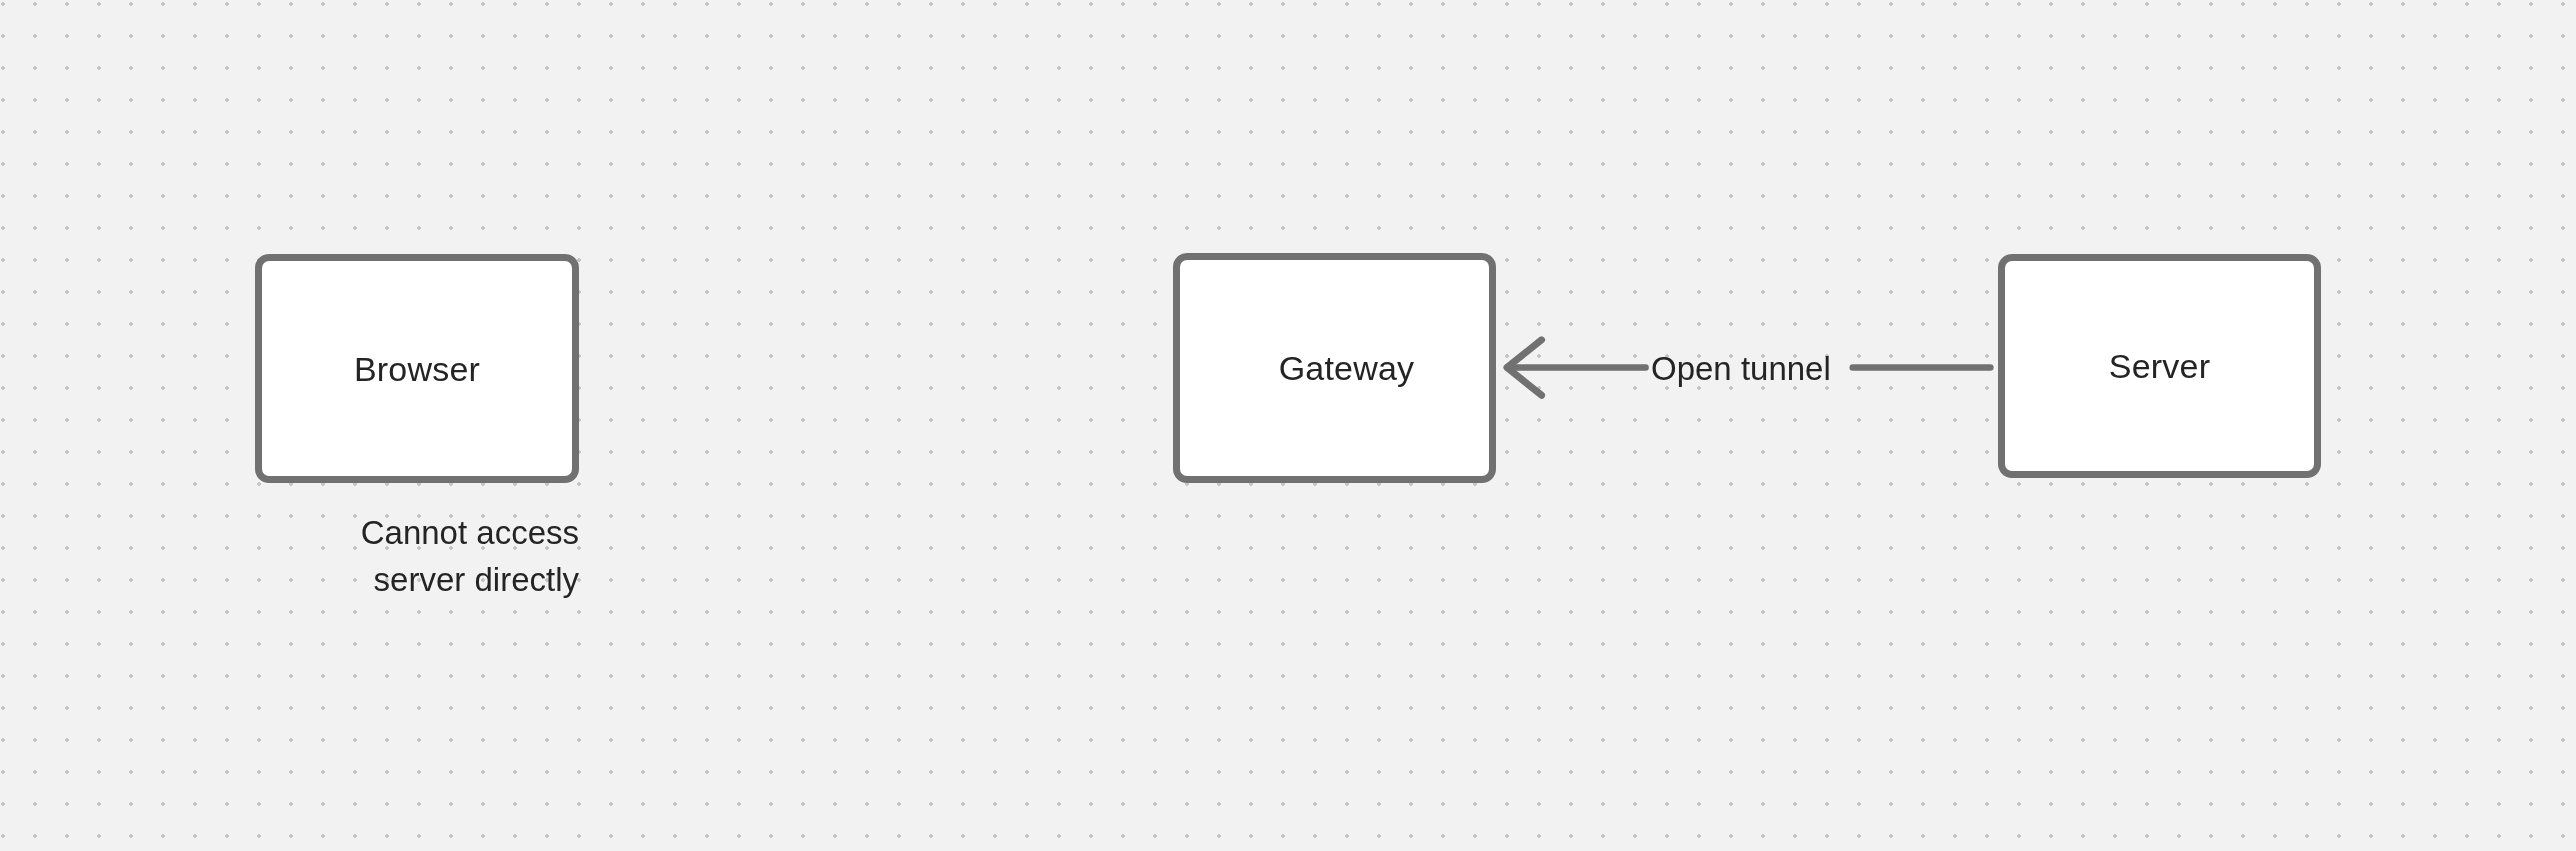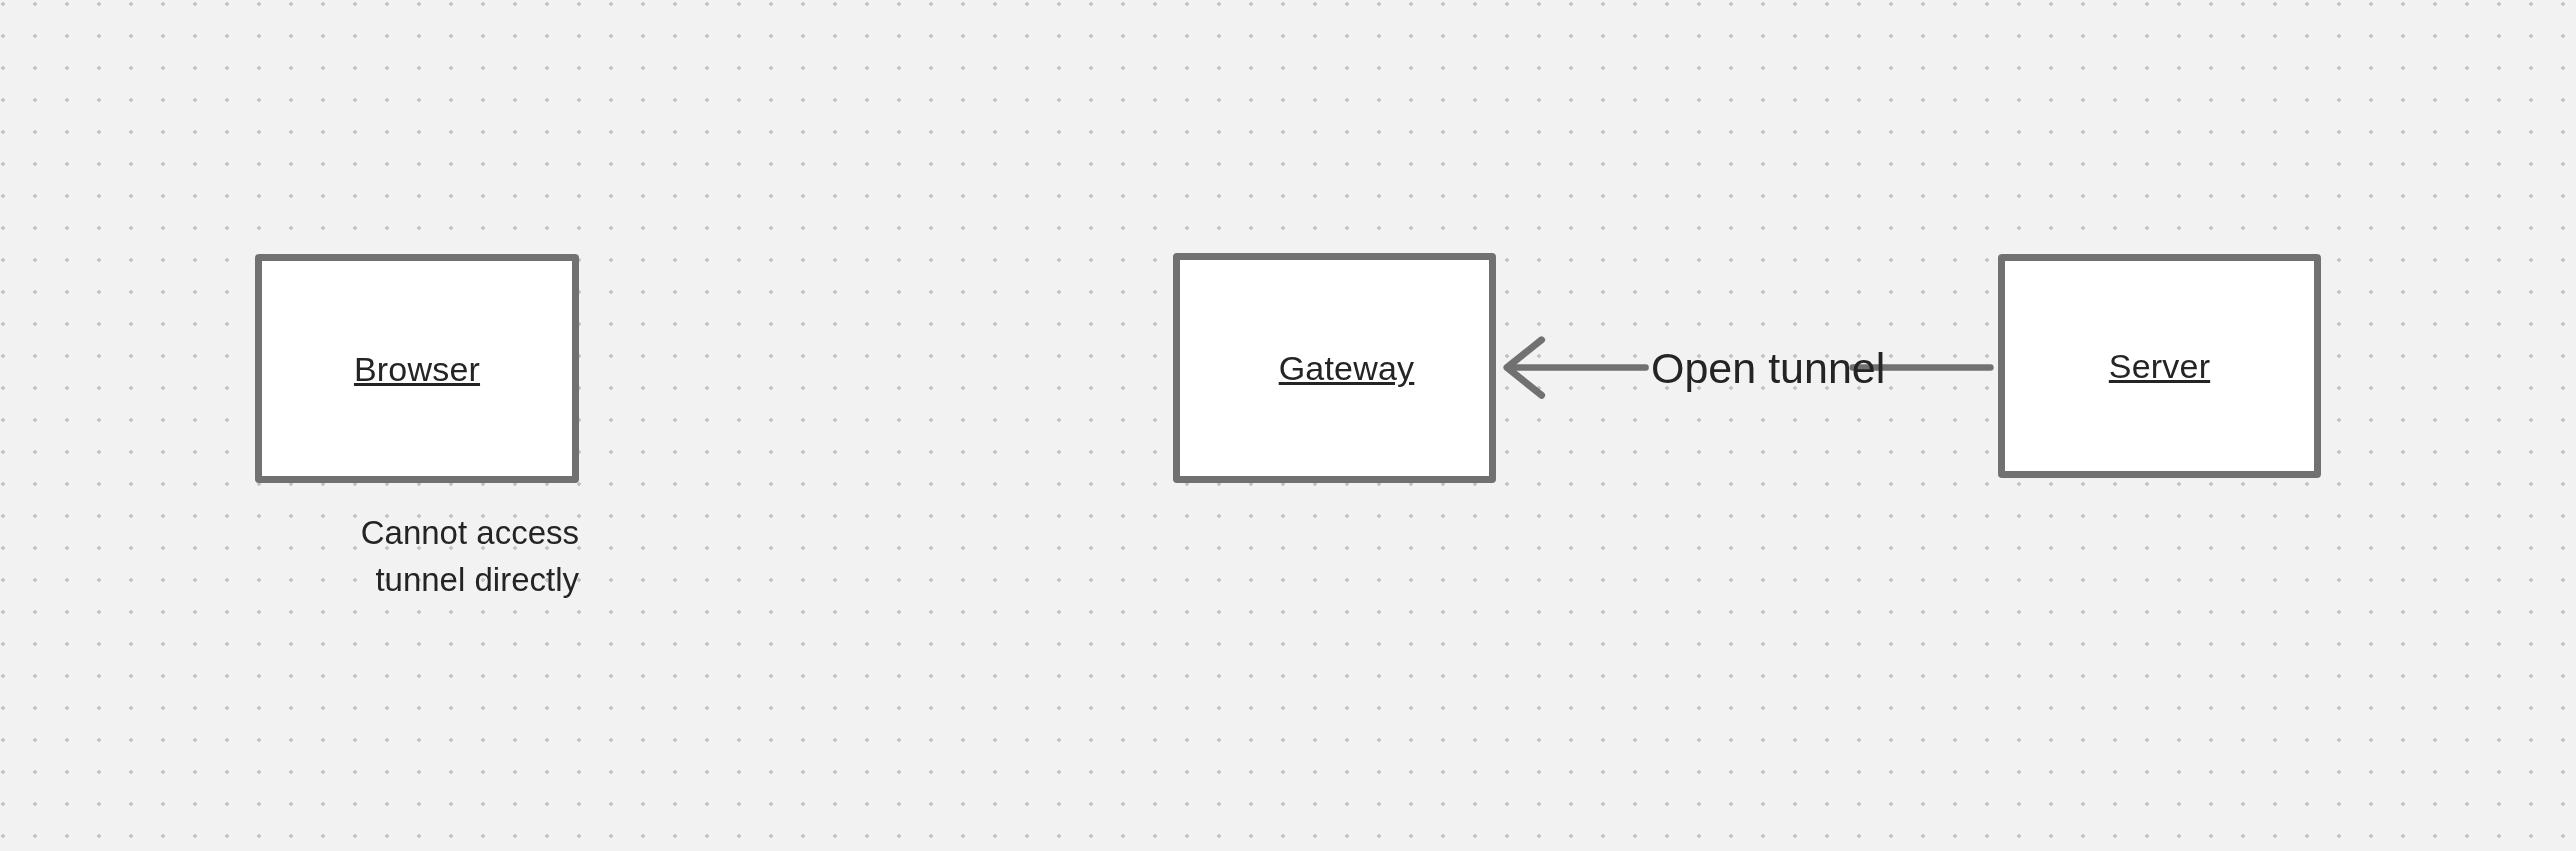--- a/index.html
+++ b/index.html
@@ -38,25 +38,24 @@
     stroke: var(--stroke);
     stroke-width: 7;
     stroke-linecap: round;
     stroke-linejoin: round;
   }
   .node {
     position: absolute;
     box-sizing: border-box;
     background: var(--node-fill);
     border: 7px solid var(--stroke);
-    border-radius: 4px;
+    border-radius: 14px;
     display: flex;
     align-items: center;
     justify-content: center;
-    text-decoration: underline;
   }
   .node-label {
     font-size: 34px;
     line-height: 1;
     letter-spacing: 0.2px;
     color: var(--text);
     white-space: nowrap;
   }
   .caption {
     position: absolute;
@@ -66,22 +65,22 @@
     text-align: right;
     font-size: 33px;
     line-height: 47px;
     color: var(--text);
   }
   .edge-label {
     position: absolute;
     left: 1651px;
     top: 345px;
     width: 198px;
-    text-align: right;
-    font-size: 43px;
+    text-align: left;
+    font-size: 33px;
     line-height: 47px;
     color: var(--text);
     white-space: nowrap;
   }
 </style>
 </head>
 <body>
 
 <div class="canvas">
 
@@ -100,19 +99,19 @@
   <div class="node" style="left:1173px; top:253px; width:323px; height:230px;padding-left:24px;">
     <span class="node-label">Gateway</span>
   </div>
 
   <div class="node" style="left:1998px; top:254px; width:323px; height:224px;">
     <span class="node-label">Server</span>
   </div>
 
   <div class="caption">
     <div>Cannot access</div>
-    <div>tunnel directly</div>
+    <div>server directly</div>
   </div>
 
   <div class="edge-label">Open tunnel</div>
 
 </div>
 
 
 </body></html>

